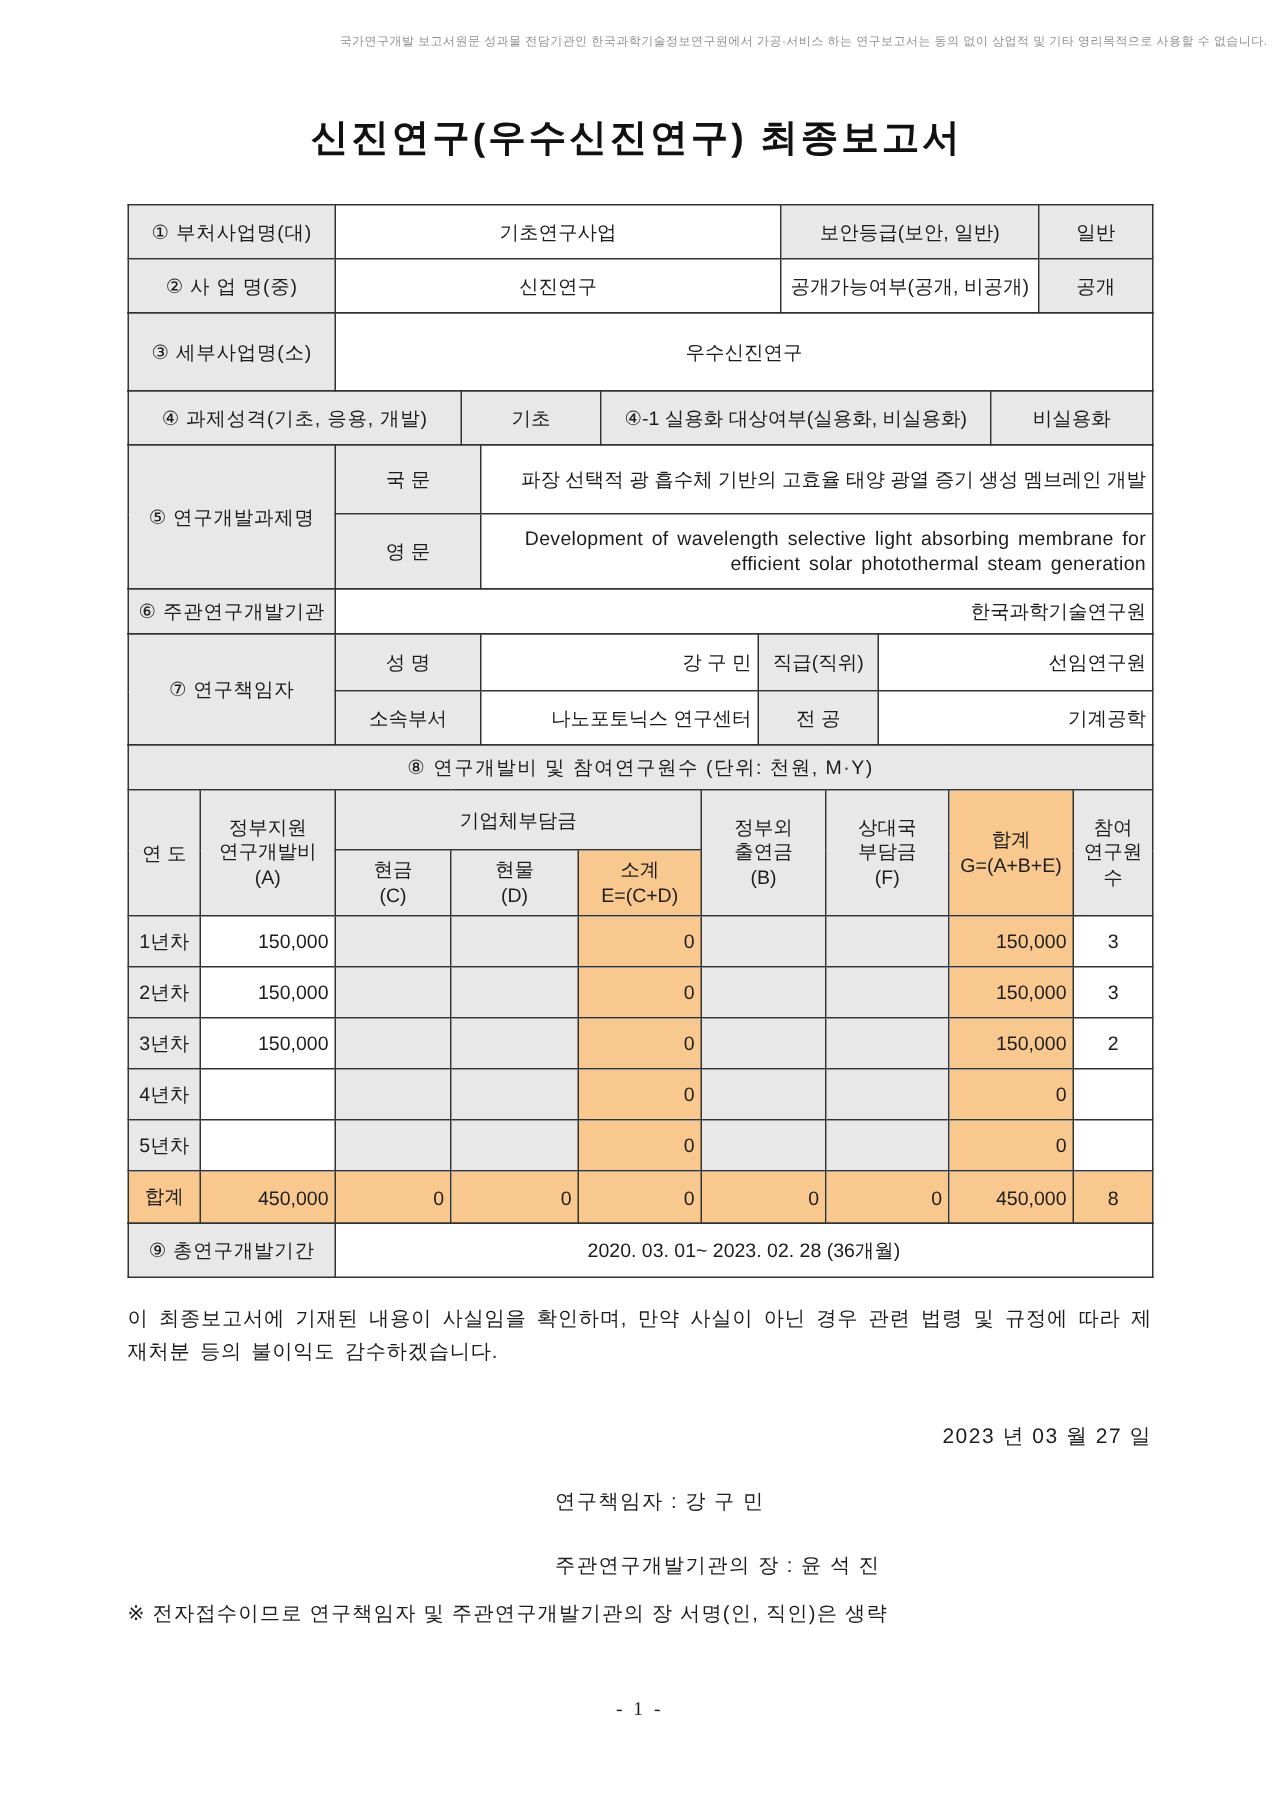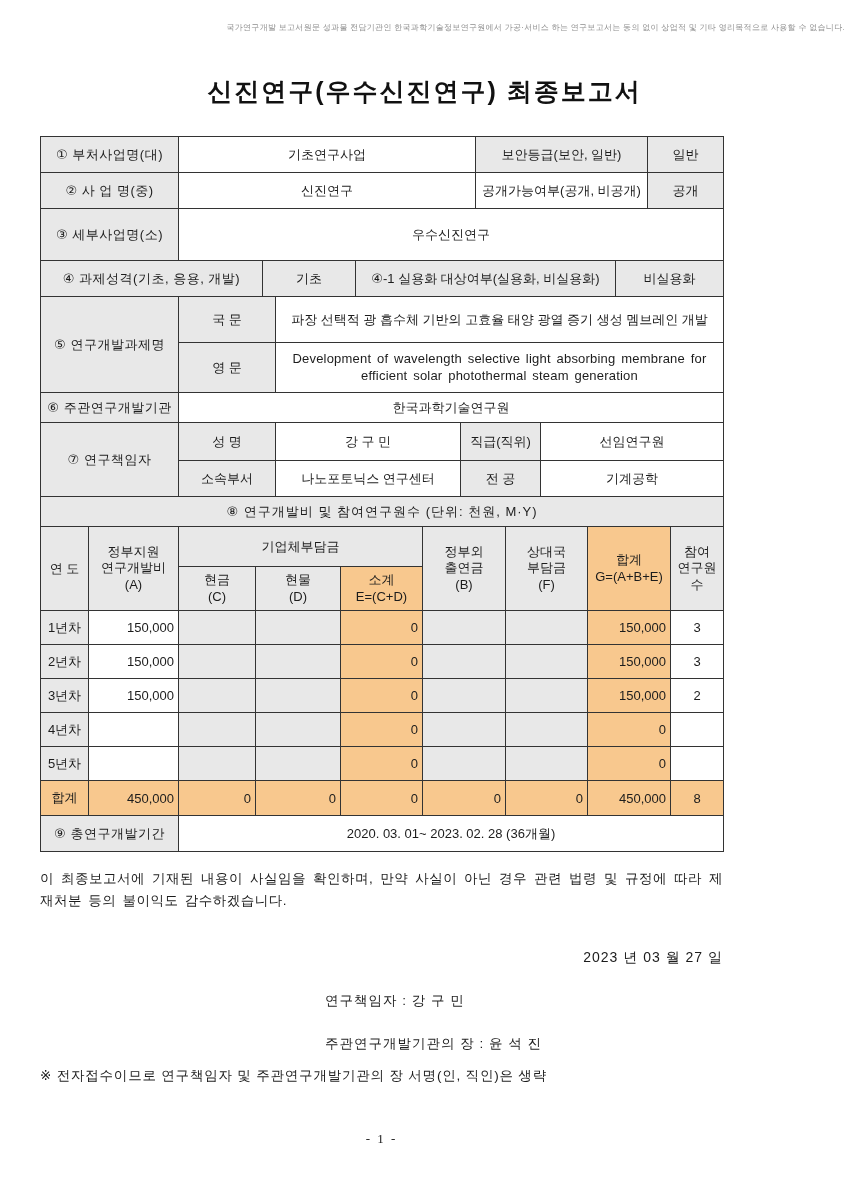--- a/index.html
+++ b/index.html
@@ -11,28 +11,28 @@
   }
   .page { position: relative; width: 849px; height: 1200px; background: #fff; overflow: hidden; }
   .disclaimer {
     padding-top: 22px; padding-right: 4px;
     text-align: right; font-size: 8px; color: #8f8f8f; letter-spacing: 0.3px;
   }
   .title {
     margin-top: 42px; margin-bottom: 28px;
     text-align: center; font-size: 25px; font-weight: 800; letter-spacing: 2px; color: #111;
   }
-  .content { width: 683px; margin-left: 40px; }
+  .content { width: 683px; margin-left: 85px; }
   table.tbl { border-collapse: collapse; width: 683px; table-layout: fixed; margin-top: -1px; }
   table.tbl:first-of-type { margin-top: 0; }
   .tbl td { border: 1px solid #333; font-size: 13px; padding: 2px 4px; vertical-align: middle; overflow: hidden; }
   .g   { background: #e8e8e8; }
   .o   { background: #f8c88e; }
   .ctr { text-align: center; }
-  .lft { text-align: center; padding-left: 7px; }
+  .lft { text-align: right; padding-left: 7px; }
   .num { text-align: right; padding-right: 8px; }
   .pre { white-space: pre-line; line-height: 1.25; }
   .hc  { text-align: center; }
   .sec { text-align: center; font-size: 13.5px; letter-spacing: 1px; }
   .lbl { text-align: center; letter-spacing: 0.5px; }
   .eng { font-size: 13px; line-height: 1.3; letter-spacing: 0.2px; word-spacing: 2px; }
   .thickb { border-bottom: 2px solid #222; }
   .decl { margin-top: 16px; font-size: 13.5px; line-height: 1.65; text-align: justify; letter-spacing: 0.5px; word-spacing: 2px; }
   .dateline { margin-top: 36px; text-align: right; padding-left: 145px; font-size: 14px; letter-spacing: 1px; }
   .sigline { margin-top: 25px; margin-left: 285px; font-size: 13.5px; letter-spacing: 1px; }

